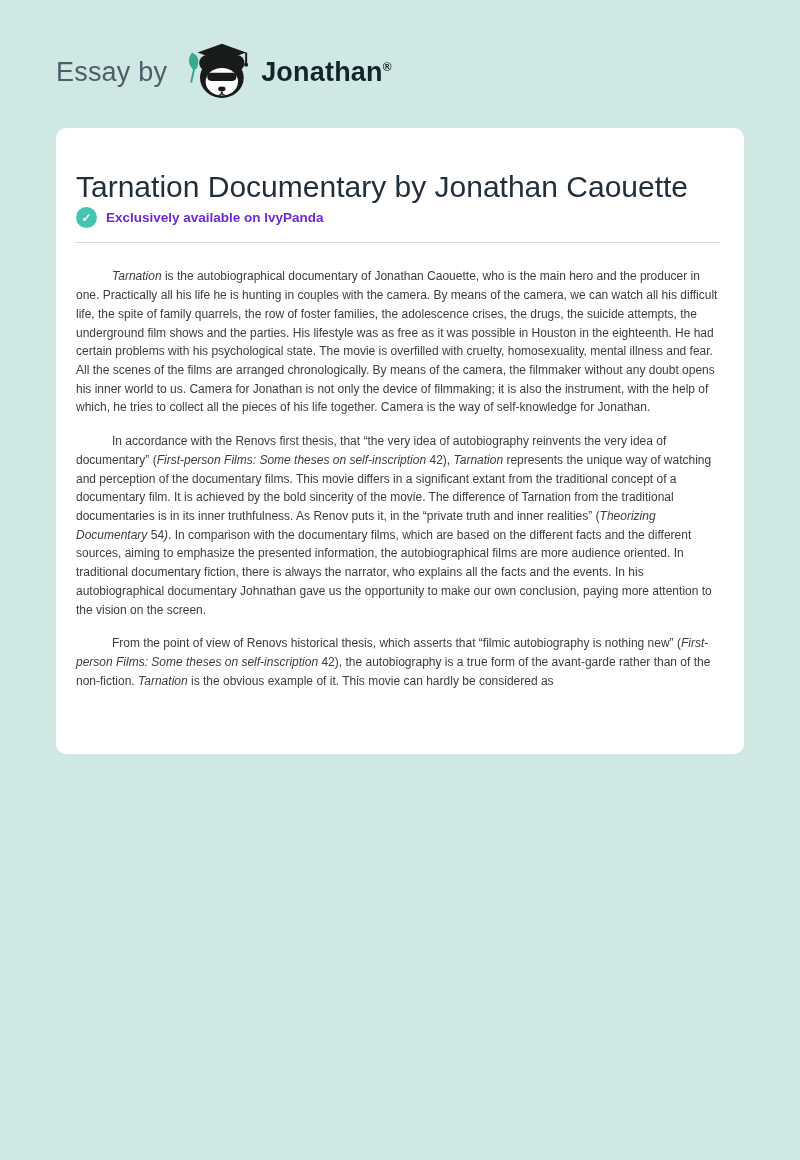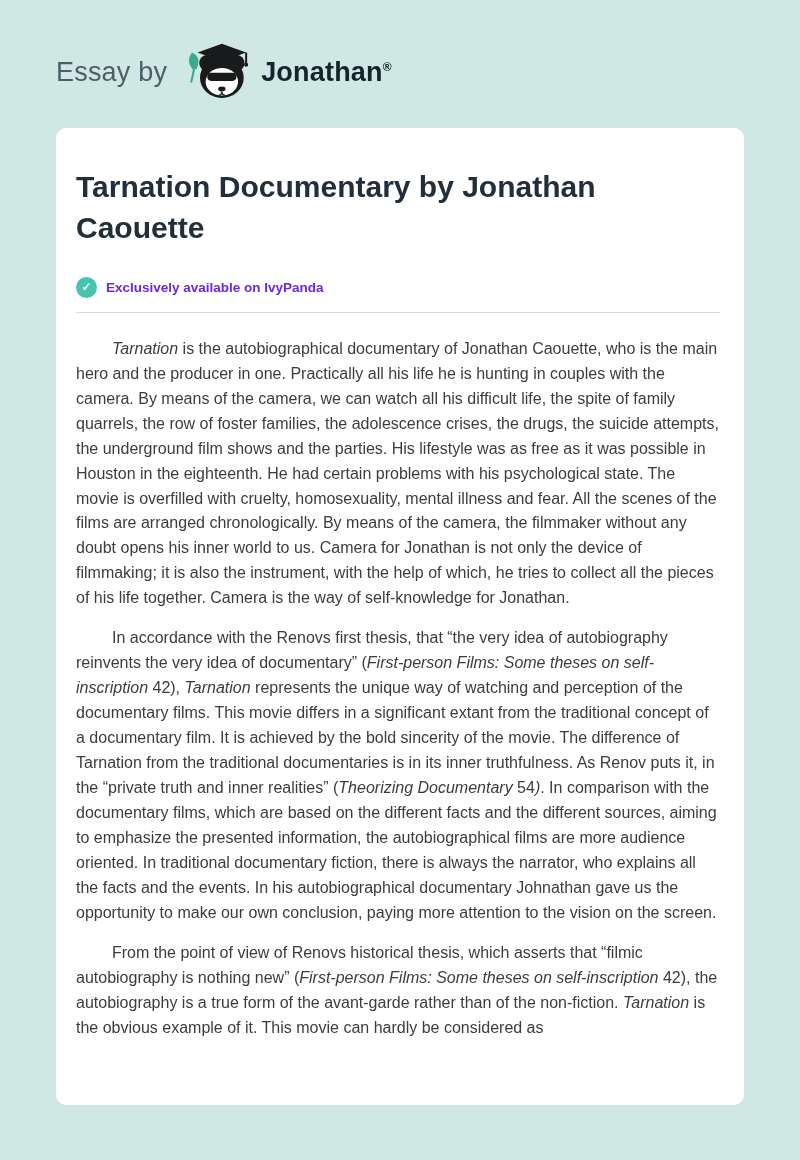--- a/index.html
+++ b/index.html
@@ -51,23 +51,22 @@
   .card {
     margin: 0 56px 56px 56px;
     background: #ffffff;
     border-radius: 10px;
     padding: 38px 24px 48px 20px;
   }
 
   h1.page-title {
     font-size: 30px;
     line-height: 1.38;
-    font-weight: 700;
+    font-weight: 400;
     color: #222f3a;
-    margin-bottom: 28px;
   }
 
   .badge-row {
     display: flex;
     align-items: center;
     gap: 9px;
     margin-bottom: 14px;
   }
   .check-icon {
     width: 21px;
@@ -89,21 +88,21 @@
     color: #6d28d9;
   }
 
   hr.rule {
     border: none;
     border-top: 1px solid #d8d8d8;
     margin: 0 0 24px 0;
   }
 
   .essay-body p {
-    font-size: 16px;
+    font-size: 12px;
     line-height: 1.56;
     color: #3c3c3c;
     text-indent: 36px;
     margin-bottom: 15px;
   }
   .essay-body p:last-child { margin-bottom: 16px; }
   .essay-body em { font-style: italic; }
 </style>
 </head>
 <body>

